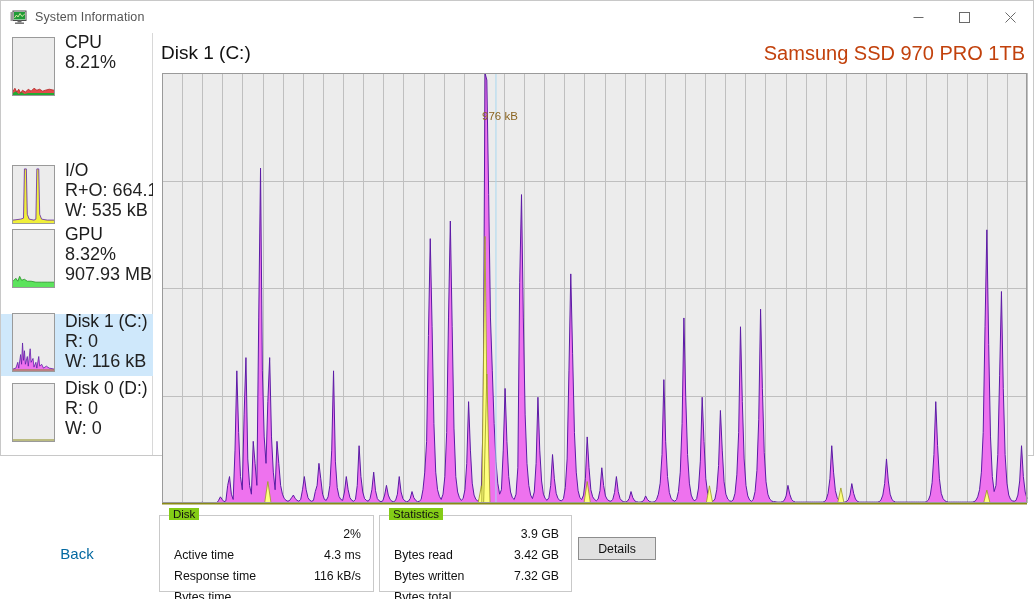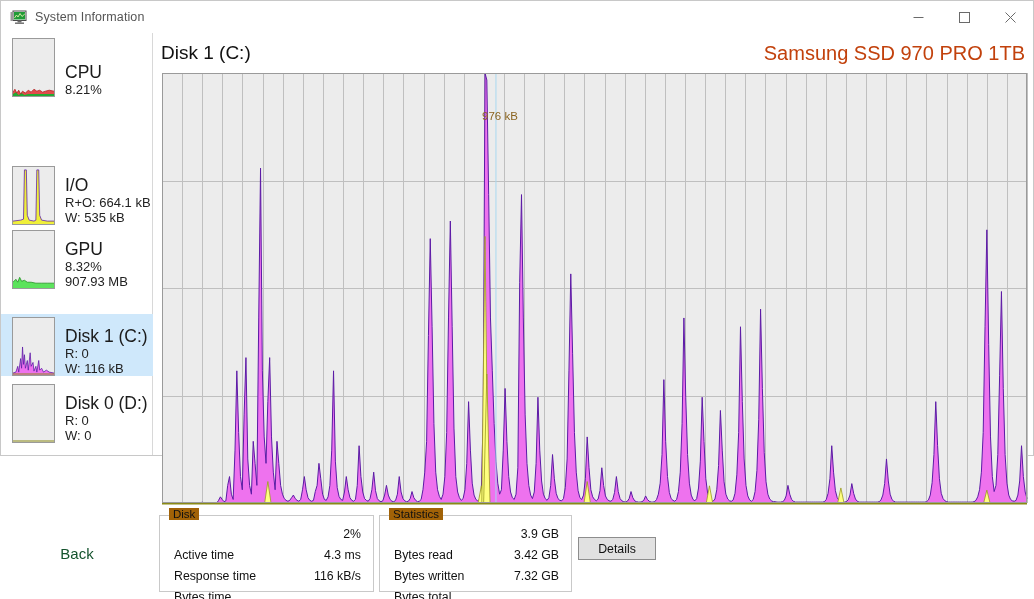--- a/index.html
+++ b/index.html
@@ -19,47 +19,47 @@
   .tb-title{font-size:12.5px;color:#555;letter-spacing:.1px;}
   .tb-spacer{flex:1 1 auto;}
   .tb-btn{width:46px;height:31px;display:flex;align-items:center;justify-content:center;
           position:relative;}
   .gl{stroke:#6a6a6a;stroke-width:1;fill:none;}
 
   
   .sidebar{position:absolute;left:0;top:32px;width:152px;bottom:0;background:#fff;
            border-right:1px solid #d8d8d8;box-sizing:border-box;}
   .side-item{position:absolute;left:0;width:152px;height:62px;box-sizing:border-box;
-             display:flex;align-items:flex-end;}
+             display:flex;align-items:flex-start;}
   .side-item.sel{background:#cfe8fb;}
   .thumb{width:43px;height:59px;margin-left:11px;margin-top:2px;
          background:#ececec;border:1px solid #9a9a9a;box-sizing:border-box;
          position:relative;overflow:hidden;flex:0 0 auto;}
   .thumb svg{position:absolute;left:0;top:0;width:100%;height:100%;display:block;}
   .side-text{margin-left:10px;margin-top:-2px;line-height:1.08;}
   .side-name{font-size:17.5px;color:#1b1b1b;white-space:nowrap;font-weight:400;}
-  .side-sub{font-size:13px;color:#222;white-space:nowrap;margin-top:1px;}
+  .side-sub{font-size:18px;color:#222;white-space:nowrap;margin-top:1px;}
   .back-btn{position:absolute;left:0;width:152px;height:40px;display:flex;
-            align-items:center;justify-content:center;font-size:15px;color:#14532d;}
+            align-items:center;justify-content:center;font-size:15px;color:#0369a1;}
 
   
   .main{position:absolute;left:152px;top:32px;right:0;bottom:0;background:#fff;}
   .chart-head{position:absolute;left:8px;right:8px;top:6px;height:28px;
               display:flex;align-items:center;}
   .chart-title{font-size:19px;color:#111;}
   .chart-dev{margin-left:auto;font-size:20px;color:#c2410c;}
 
   .chart-wrap{position:absolute;left:6px;top:38px;width:869px;height:435px;}
   .chart-wrap svg{display:block;width:869px;height:435px;}
 
   .peak-label{position:absolute;font-size:11.5px;color:#8a6420;white-space:nowrap;}
 
   
   .gbox{position:absolute;border:1px solid #c9c9c9;box-sizing:border-box;}
-  .gbox-legend{position:absolute;top:-8px;left:9px;background:#a16207;padding:0 4px;
+  .gbox-legend{position:absolute;top:-8px;left:9px;background:#84cc16;padding:0 4px;
                font-size:11.5px;color:#111;}
   .grow{position:absolute;left:10px;right:10px;height:19px;font-size:12.3px;color:#111;}
   .grow .k{position:absolute;left:4px;top:0;margin-top:21px;}
   .grow .v{position:absolute;right:2px;top:0;text-align:right;}
 
   .details-btn{position:absolute;width:78px;height:23px;background:#e1e1e1;
                border:1px solid #8d8d8d;box-sizing:border-box;font-size:12.3px;
                color:#111;display:flex;align-items:center;justify-content:center;}
 </style>
 </head>

